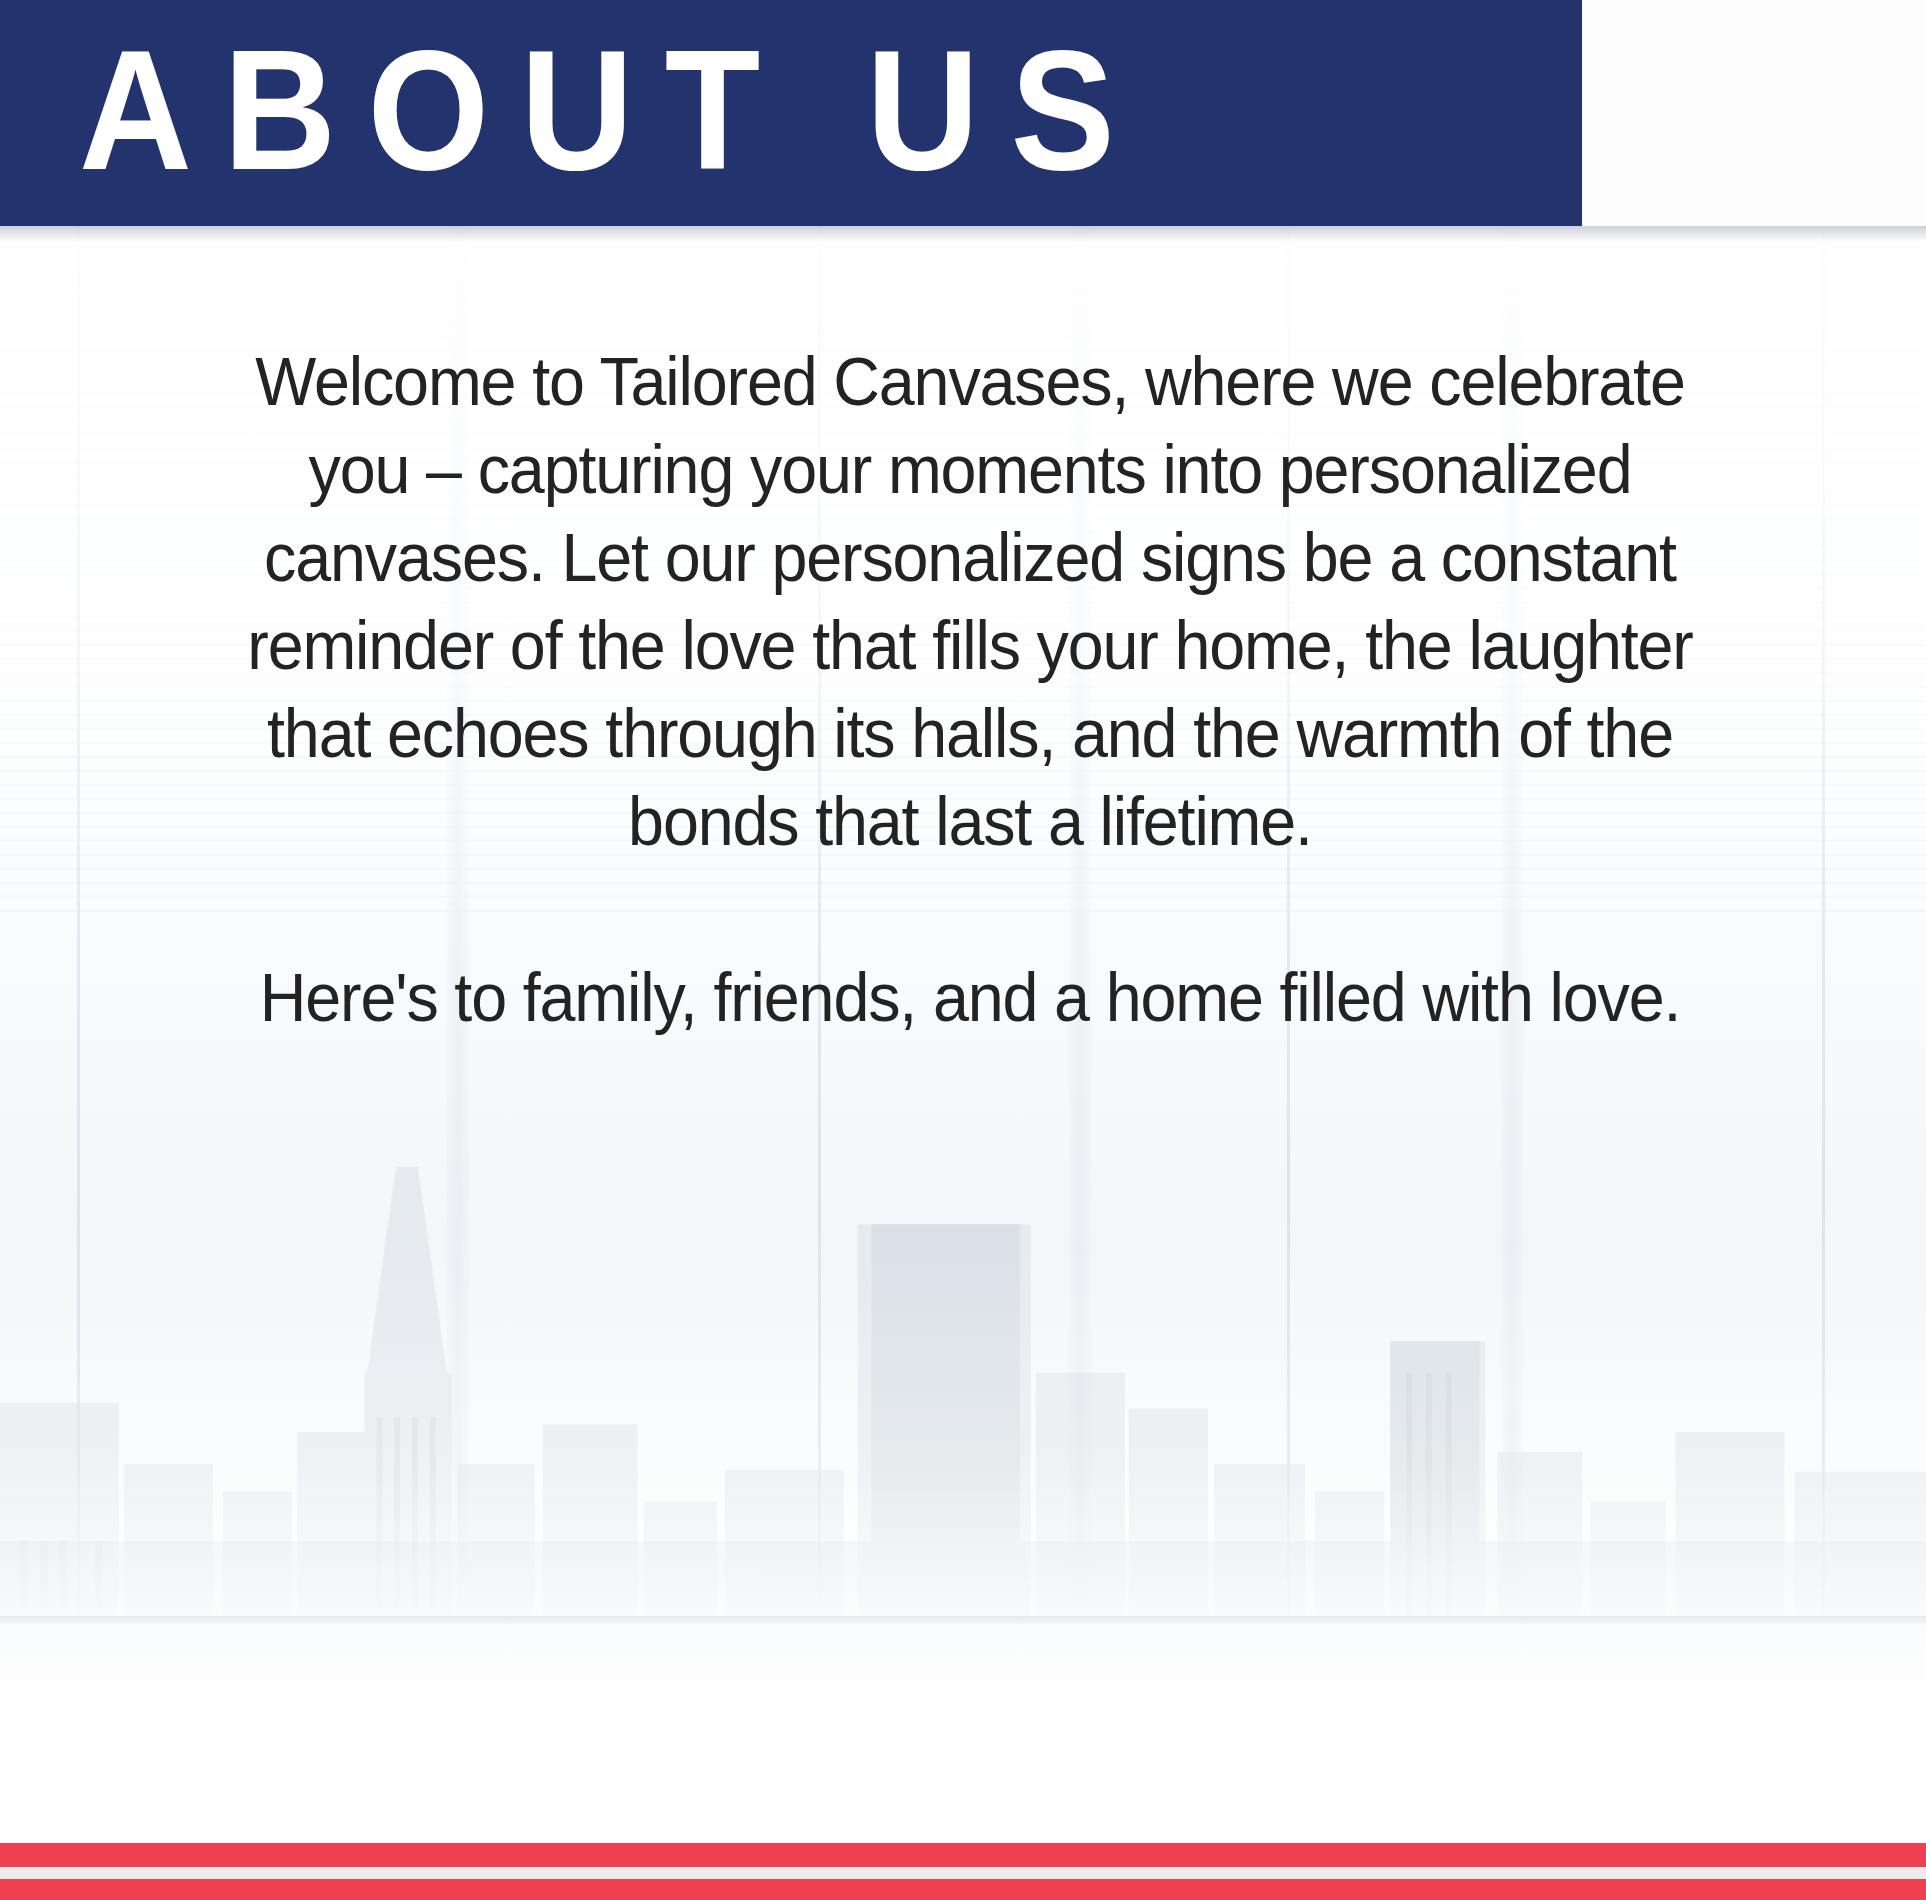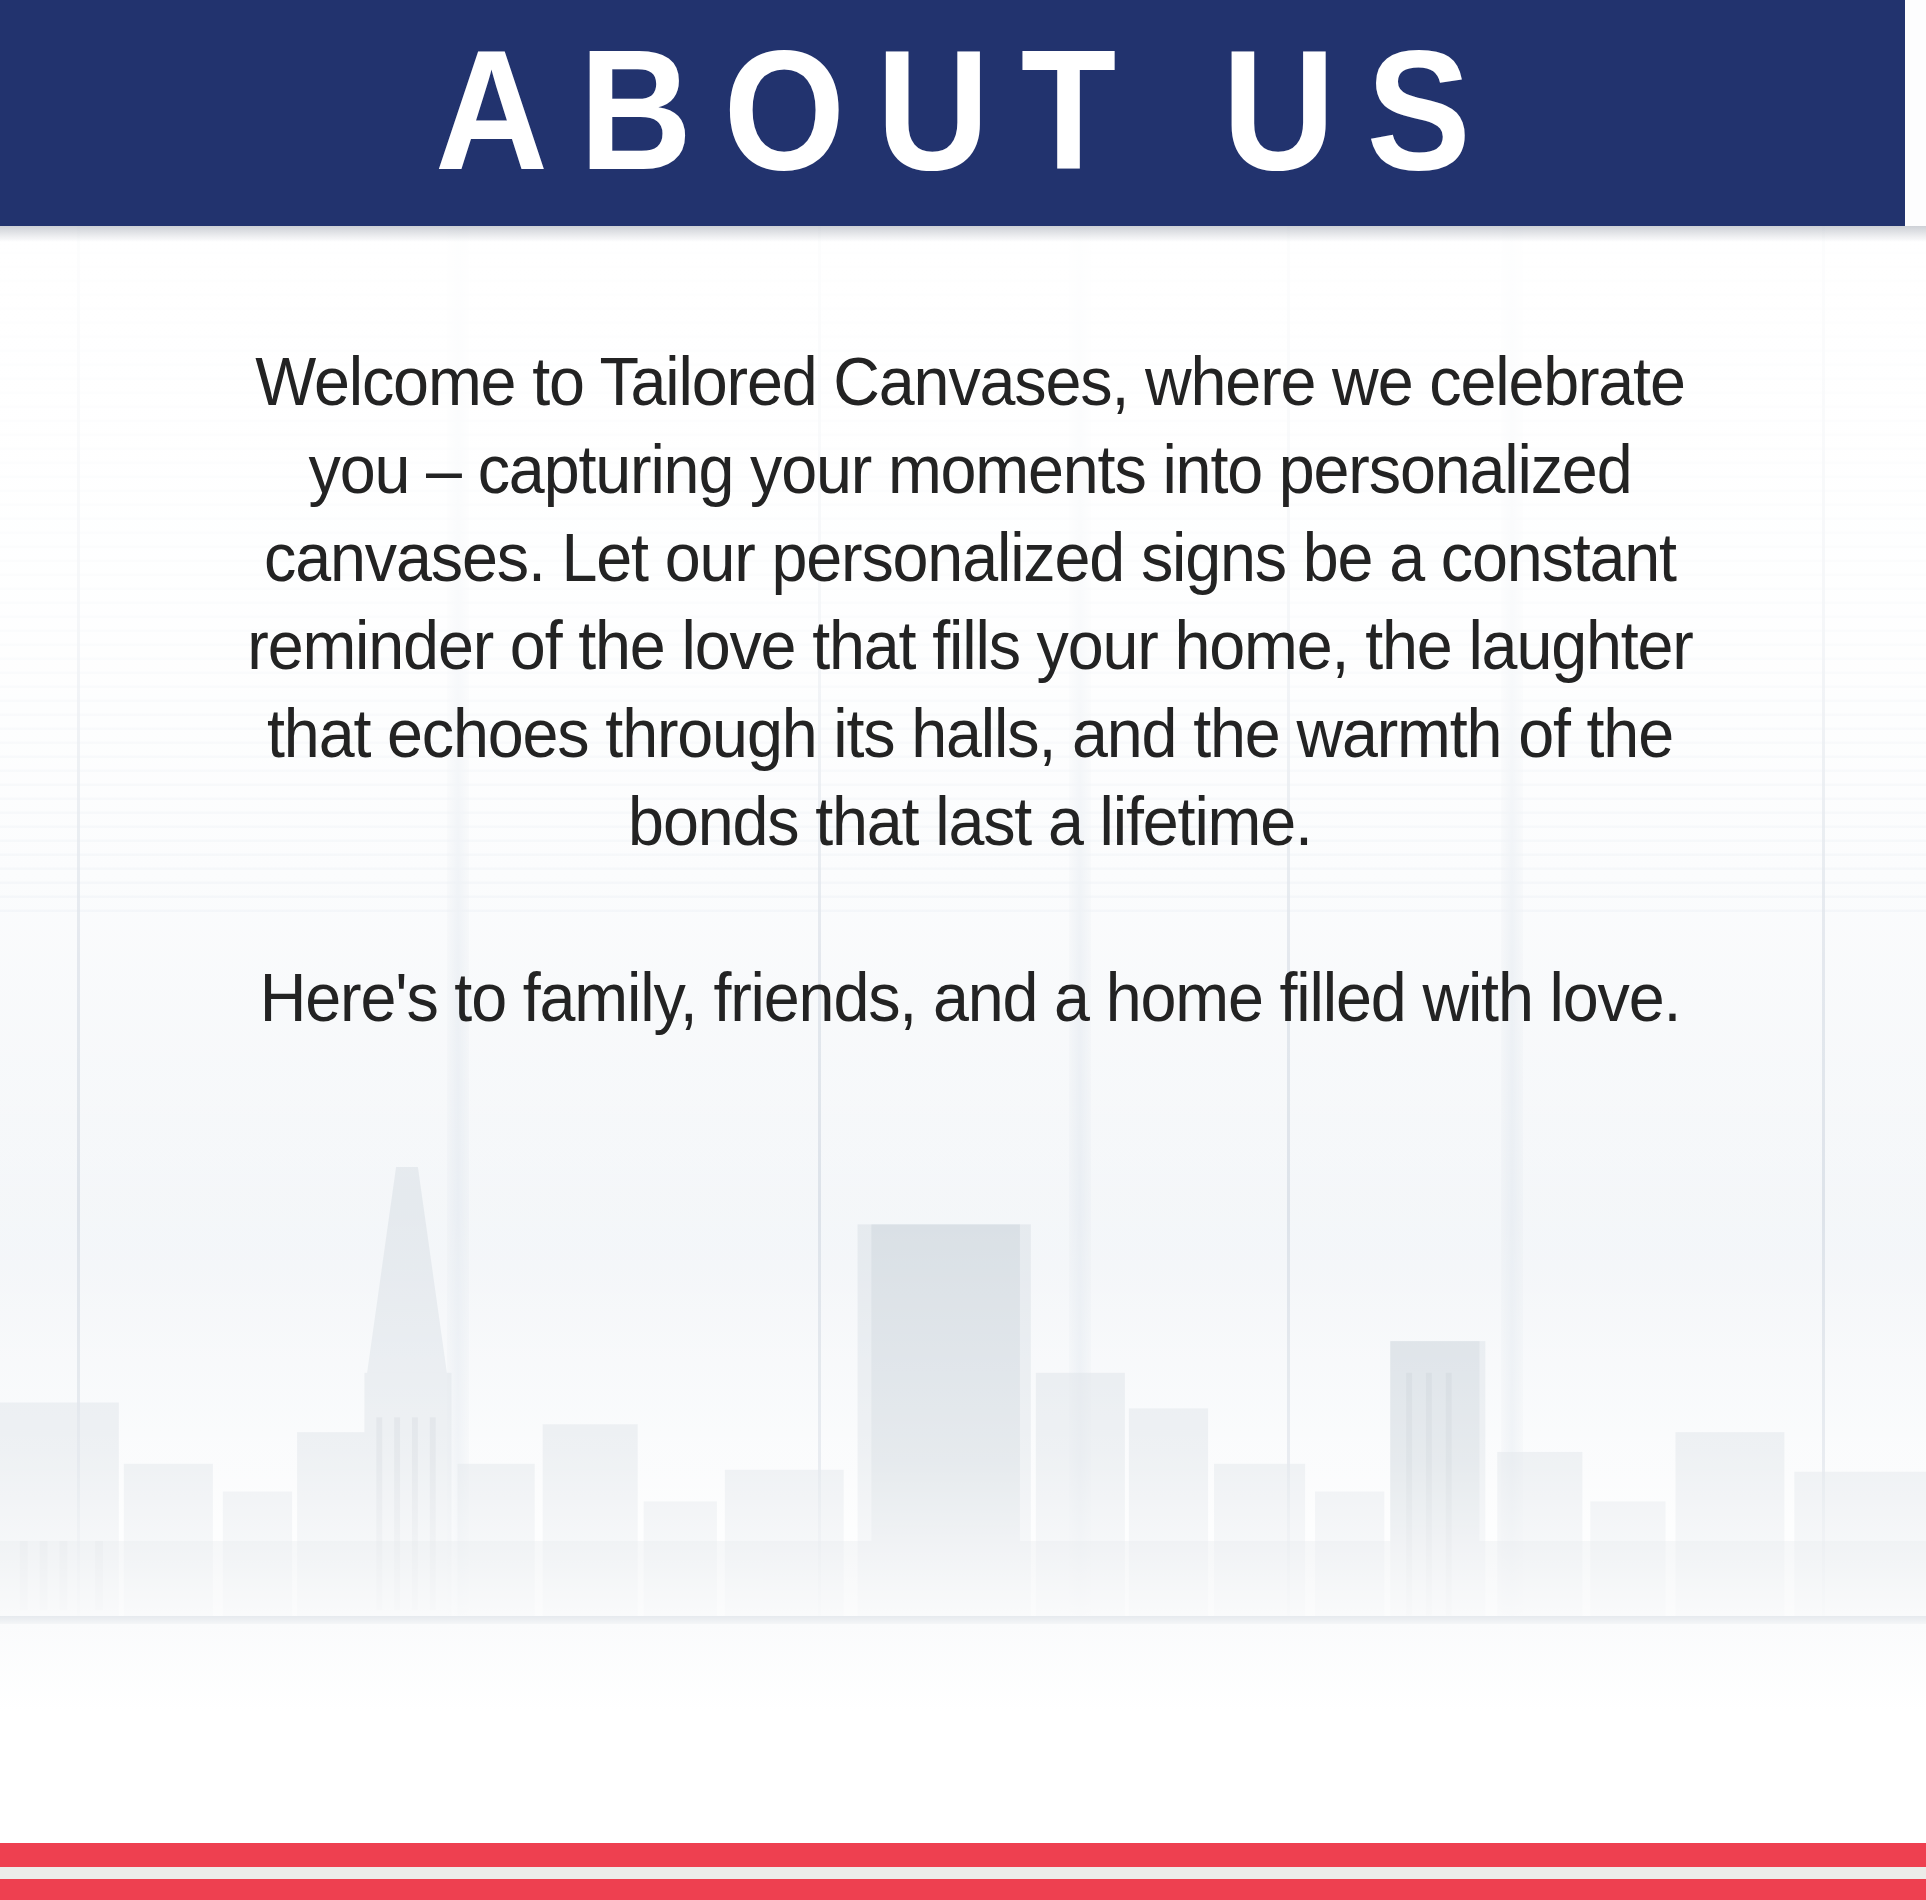--- a/index.html
+++ b/index.html
@@ -64,23 +64,23 @@
     position:absolute;left:0;top:1624px;width:1927px;height:220px;
     background:linear-gradient(to bottom,#fafbfc 0%,#ffffff 40%,#ffffff 100%);
   }
   .sill-edge{
     position:absolute;left:0;top:1616px;width:1927px;height:10px;
     background:linear-gradient(to bottom,#e6eaee,#f7f9fa);
   }
 
   
   .header{
-    position:absolute;left:0;top:0;width:1905px;height:226px;
+    position:absolute;left:0;top:0;width:1582px;height:226px;
     background:#22336E;
-    display:flex;align-items:center;justify-content:center;
+    display:flex;align-items:center;
   }
   .header-title{
     color:#ffffff;
     font-family:"Liberation Sans", sans-serif;
     font-weight:700;
     font-size:170px;
     line-height:1;
     letter-spacing:34px;
     text-indent:34px;
     transform:scaleX(.92);

